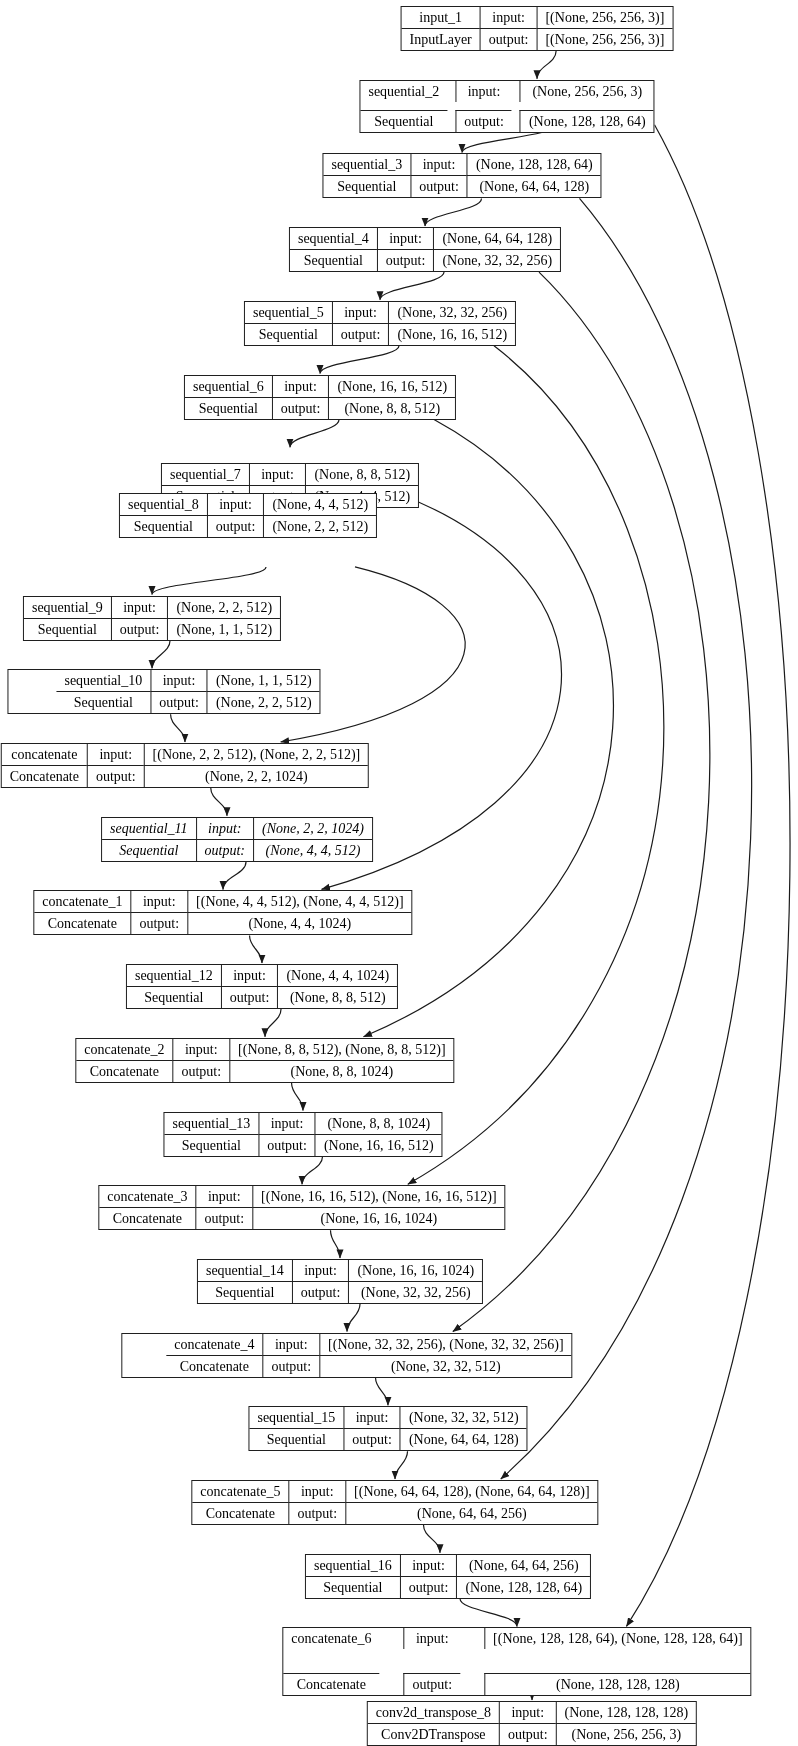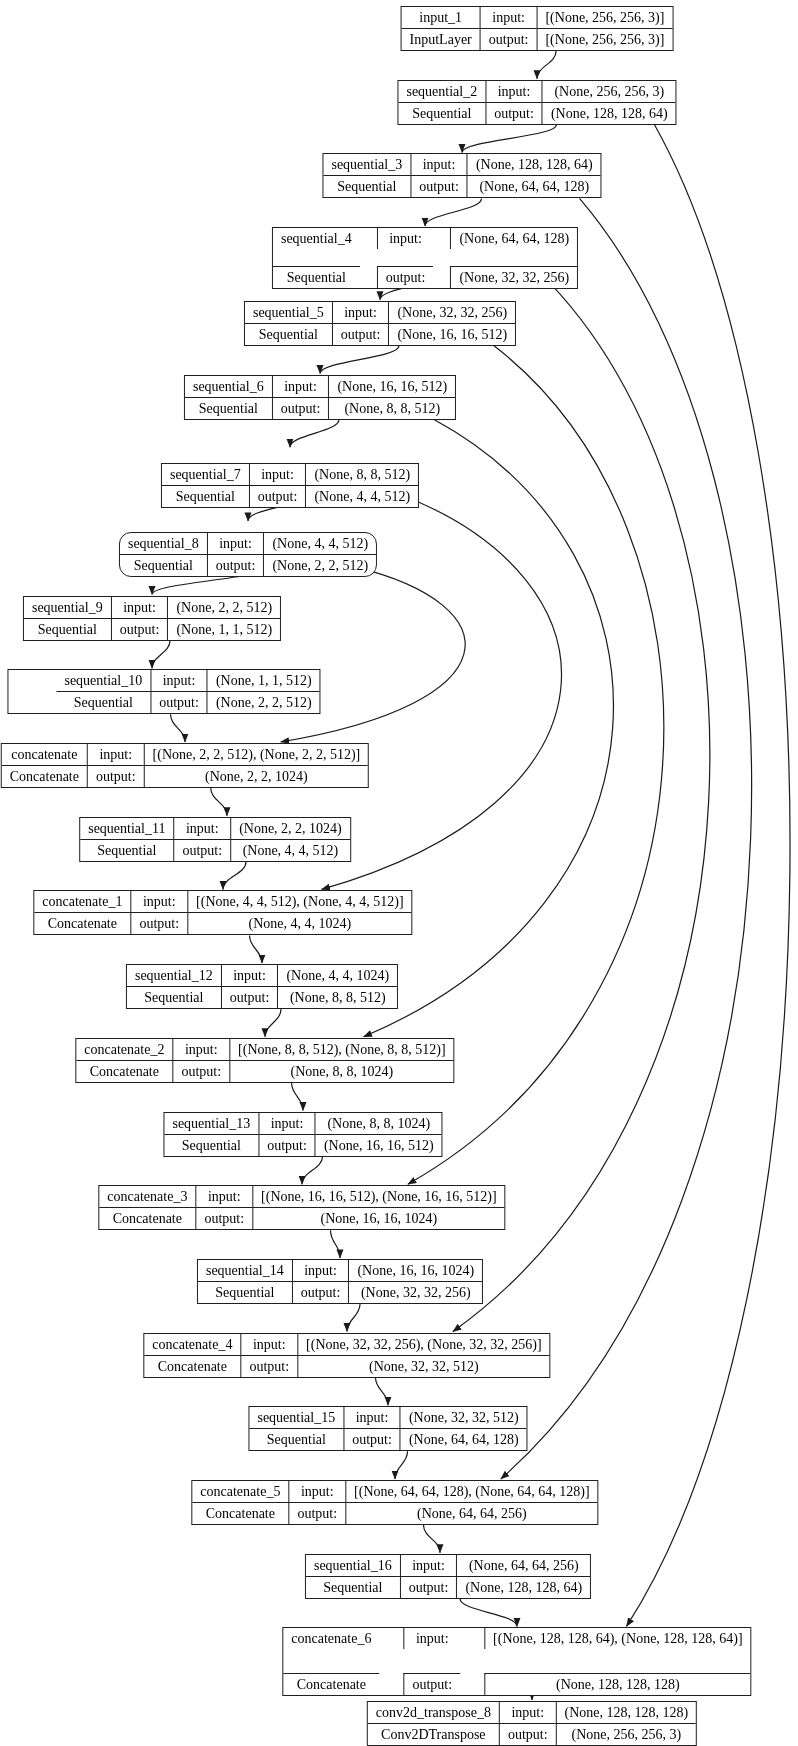--- a/index.html
+++ b/index.html
@@ -79,37 +79,37 @@
   </svg>
   <div id="node-layer">
       <div class="node" style="top: 6px; left: 537px;">
     <div class="cell">input_1</div>
     <div class="cell">input:</div>
     <div class="cell">[(None, 256, 256, 3)]</div>
     <div class="cell">InputLayer</div>
     <div class="cell">output:</div>
     <div class="cell">[(None, 256, 256, 3)]</div>
   </div>
-      <div class="node" style="top: 79.7px; left: 537px;">
+      <div class="node" style="top: 79.7px; left: 507px; gap: 8px;">
     <div class="cell">sequential_2</div>
     <div class="cell">input:</div>
     <div class="cell">(None, 256, 256, 3)</div>
     <div class="cell">Sequential</div>
     <div class="cell">output:</div>
     <div class="cell">(None, 128, 128, 64)</div>
   </div>
       <div class="node" style="top: 153.4px; left: 462px;">
     <div class="cell">sequential_3</div>
     <div class="cell">input:</div>
     <div class="cell">(None, 128, 128, 64)</div>
     <div class="cell">Sequential</div>
     <div class="cell">output:</div>
     <div class="cell">(None, 64, 64, 128)</div>
   </div>
-      <div class="node" style="top: 227.1px; left: 425px; gap: 17px;">
+      <div class="node" style="top: 227.1px; left: 425px;">
     <div class="cell">sequential_4</div>
     <div class="cell">input:</div>
     <div class="cell">(None, 64, 64, 128)</div>
     <div class="cell">Sequential</div>
     <div class="cell">output:</div>
     <div class="cell">(None, 32, 32, 256)</div>
   </div>
       <div class="node" style="top: 300.8px; left: 380px;">
     <div class="cell">sequential_5</div>
     <div class="cell">input:</div>
@@ -127,21 +127,21 @@
     <div class="cell">(None, 8, 8, 512)</div>
   </div>
       <div class="node" style="top: 448.2px; left: 290px; margin-top: 15px;">
     <div class="cell">sequential_7</div>
     <div class="cell">input:</div>
     <div class="cell">(None, 8, 8, 512)</div>
     <div class="cell">Sequential</div>
     <div class="cell">output:</div>
     <div class="cell">(None, 4, 4, 512)</div>
   </div>
-      <div class="node" style="top: 532px; left: 248px; border-radius: 12px;">
+      <div class="node" style="top: 493px; left: 248px;">
     <div class="cell">sequential_8</div>
     <div class="cell">input:</div>
     <div class="cell">(None, 4, 4, 512)</div>
     <div class="cell">Sequential</div>
     <div class="cell">output:</div>
     <div class="cell">(None, 2, 2, 512)</div>
   </div>
       <div class="node" style="top: 595.6px; left: 152px;">
     <div class="cell">sequential_9</div>
     <div class="cell">input:</div>
@@ -159,21 +159,21 @@
     <div class="cell">(None, 2, 2, 512)</div>
   </div>
       <div class="node" style="top: 743px; left: 185px;">
     <div class="cell">concatenate</div>
     <div class="cell">input:</div>
     <div class="cell">[(None, 2, 2, 512), (None, 2, 2, 512)]</div>
     <div class="cell">Concatenate</div>
     <div class="cell">output:</div>
     <div class="cell">(None, 2, 2, 1024)</div>
   </div>
-      <div class="node" style="top: 816.7px; left: 215px;">
+      <div class="node" style="top: 816.7px; left: 237px; font-style: italic;">
     <div class="cell">sequential_11</div>
     <div class="cell">input:</div>
     <div class="cell">(None, 2, 2, 1024)</div>
     <div class="cell">Sequential</div>
     <div class="cell">output:</div>
     <div class="cell">(None, 4, 4, 512)</div>
   </div>
       <div class="node" style="top: 890.4px; left: 223px;">
     <div class="cell">concatenate_1</div>
     <div class="cell">input:</div>
@@ -215,21 +215,21 @@
     <div class="cell">(None, 16, 16, 1024)</div>
   </div>
       <div class="node" style="top: 1258.9px; left: 340px;">
     <div class="cell">sequential_14</div>
     <div class="cell">input:</div>
     <div class="cell">(None, 16, 16, 1024)</div>
     <div class="cell">Sequential</div>
     <div class="cell">output:</div>
     <div class="cell">(None, 32, 32, 256)</div>
   </div>
-      <div class="node" style="top: 1332.6px; left: 347px;">
+      <div class="node" style="top: 1332.6px; left: 347px; padding-left: 44px;">
     <div class="cell">concatenate_4</div>
     <div class="cell">input:</div>
     <div class="cell">[(None, 32, 32, 256), (None, 32, 32, 256)]</div>
     <div class="cell">Concatenate</div>
     <div class="cell">output:</div>
     <div class="cell">(None, 32, 32, 512)</div>
   </div>
       <div class="node" style="top: 1406.3px; left: 388px;">
     <div class="cell">sequential_15</div>
     <div class="cell">input:</div>

